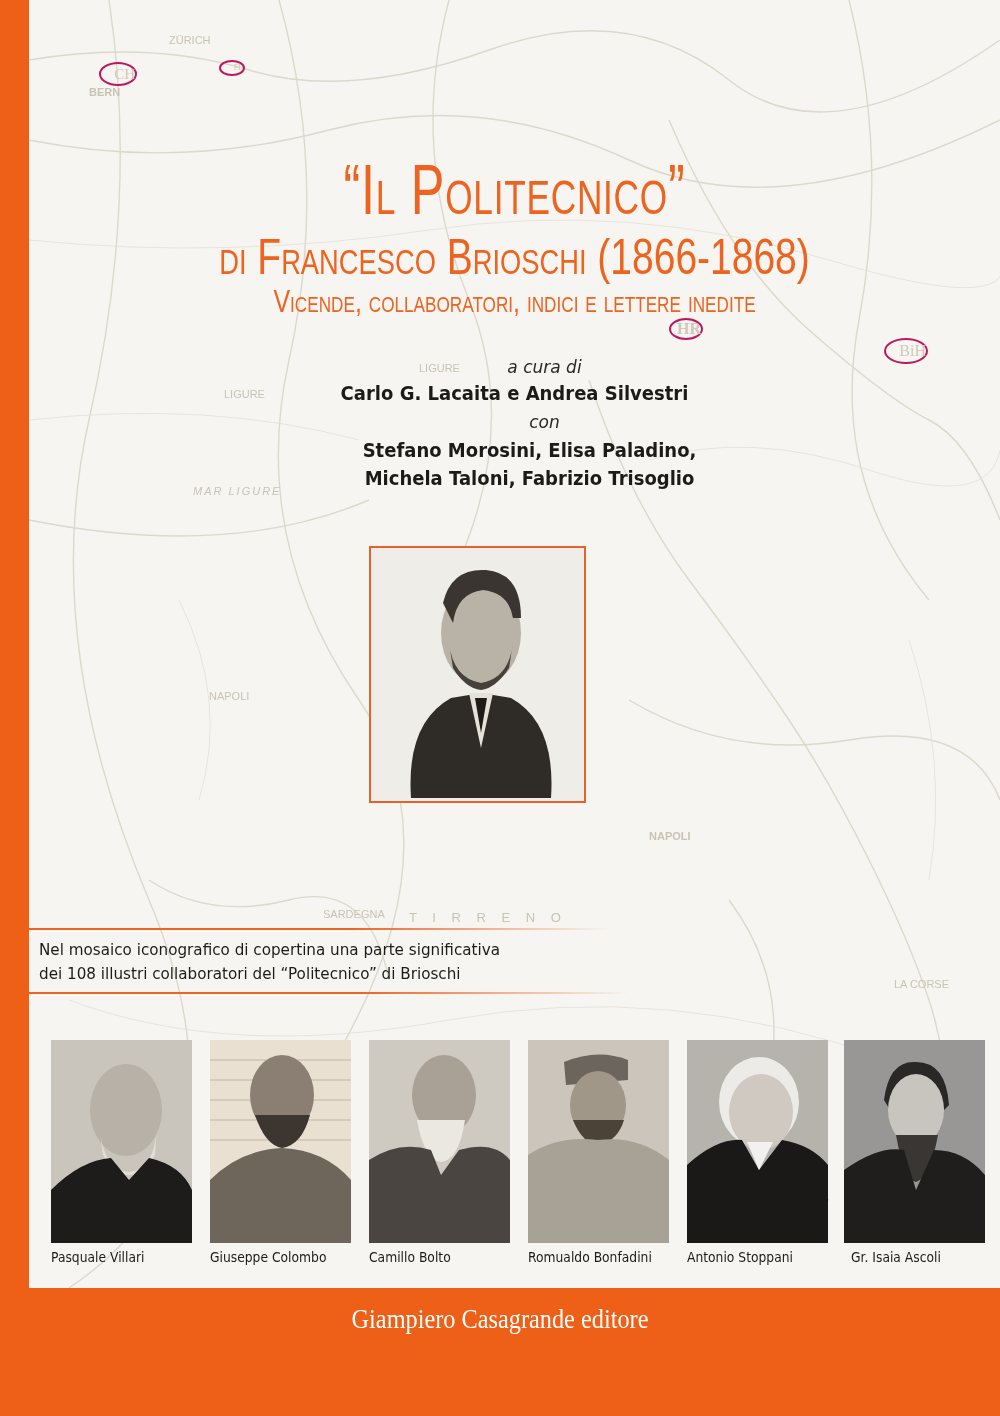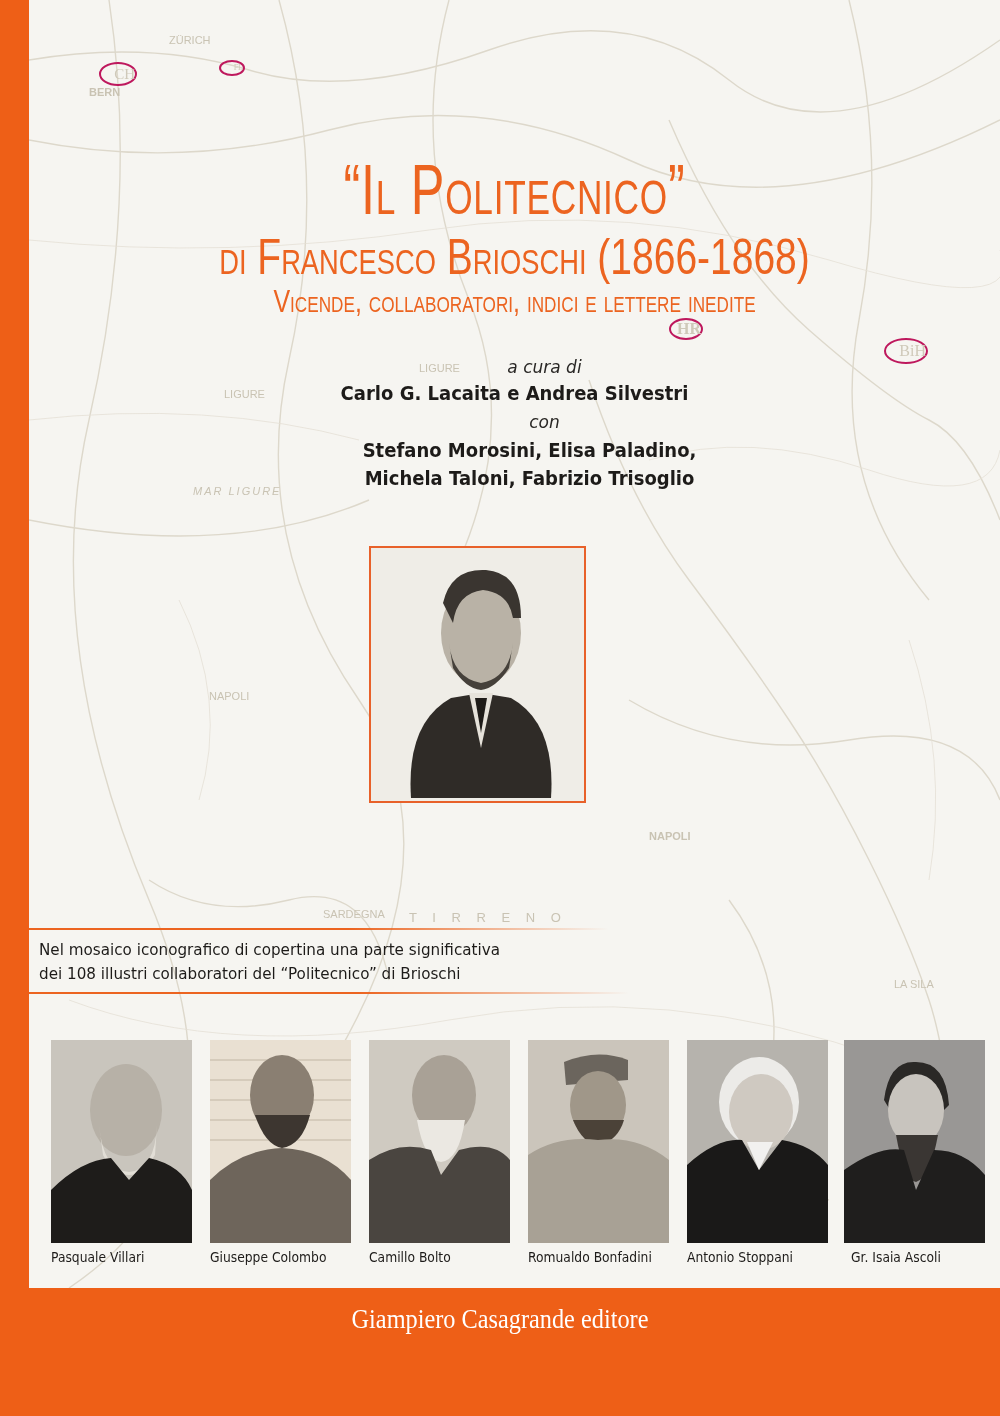--- a/index.html
+++ b/index.html
@@ -63,21 +63,21 @@
     <div class="map-badge" style="left:855px;top:338px;width:40px;height:22px;font-size:16px;line-height:22px;">BiH</div>
     <div class="map-label" style="left:60px;top:86px;font-weight:bold;">BERN</div>
     <div class="map-label" style="left:140px;top:34px;">ZÜRICH</div>
     <div class="map-label" style="left:195px;top:388px;">LIGURE</div>
     <div class="map-label" style="left:390px;top:362px;">LIGURE</div>
     <div class="map-label" style="left:620px;top:830px;font-weight:bold;text-align:center;">NAPOLI</div>
     <div class="map-label" style="left:263px;top:908px;margin-left:31px;">SARDEGNA</div>
     <div class="map-label" style="left:164px;top:485px;font-style:italic;letter-spacing:2px;">MAR LIGURE</div>
     <div class="map-label" style="left:380px;top:910px;letter-spacing:6px;font-size:13px;">T I R R E N O</div>
     <div class="map-label" style="left:180px;top:690px;">NAPOLI</div>
-    <div class="map-label" style="left:865px;top:978px;">LA SILA</div>
+    <div class="map-label" style="left:865px;top:978px;">LA CORSE</div>
   </div>
 
   <div class="title t1">“Il Politecnico”</div>
   <div class="title t2">di Francesco Brioschi (1866-1868)</div>
   <div class="title t3">Vicende, collaboratori, indici e lettere inedite</div>
 
   <div class="credit c-italic" style="top:357px;left:30px;">a cura di</div>
   <div class="credit c-bold" style="top:381px;left:0px;">Carlo G. Lacaita e Andrea Silvestri</div>
   <div class="credit c-italic" style="top:412px;left:30px;">con</div>
   <div class="credit c-bold" style="top:438px;left:15px;">Stefano Morosini, Elisa Paladino,</div>

